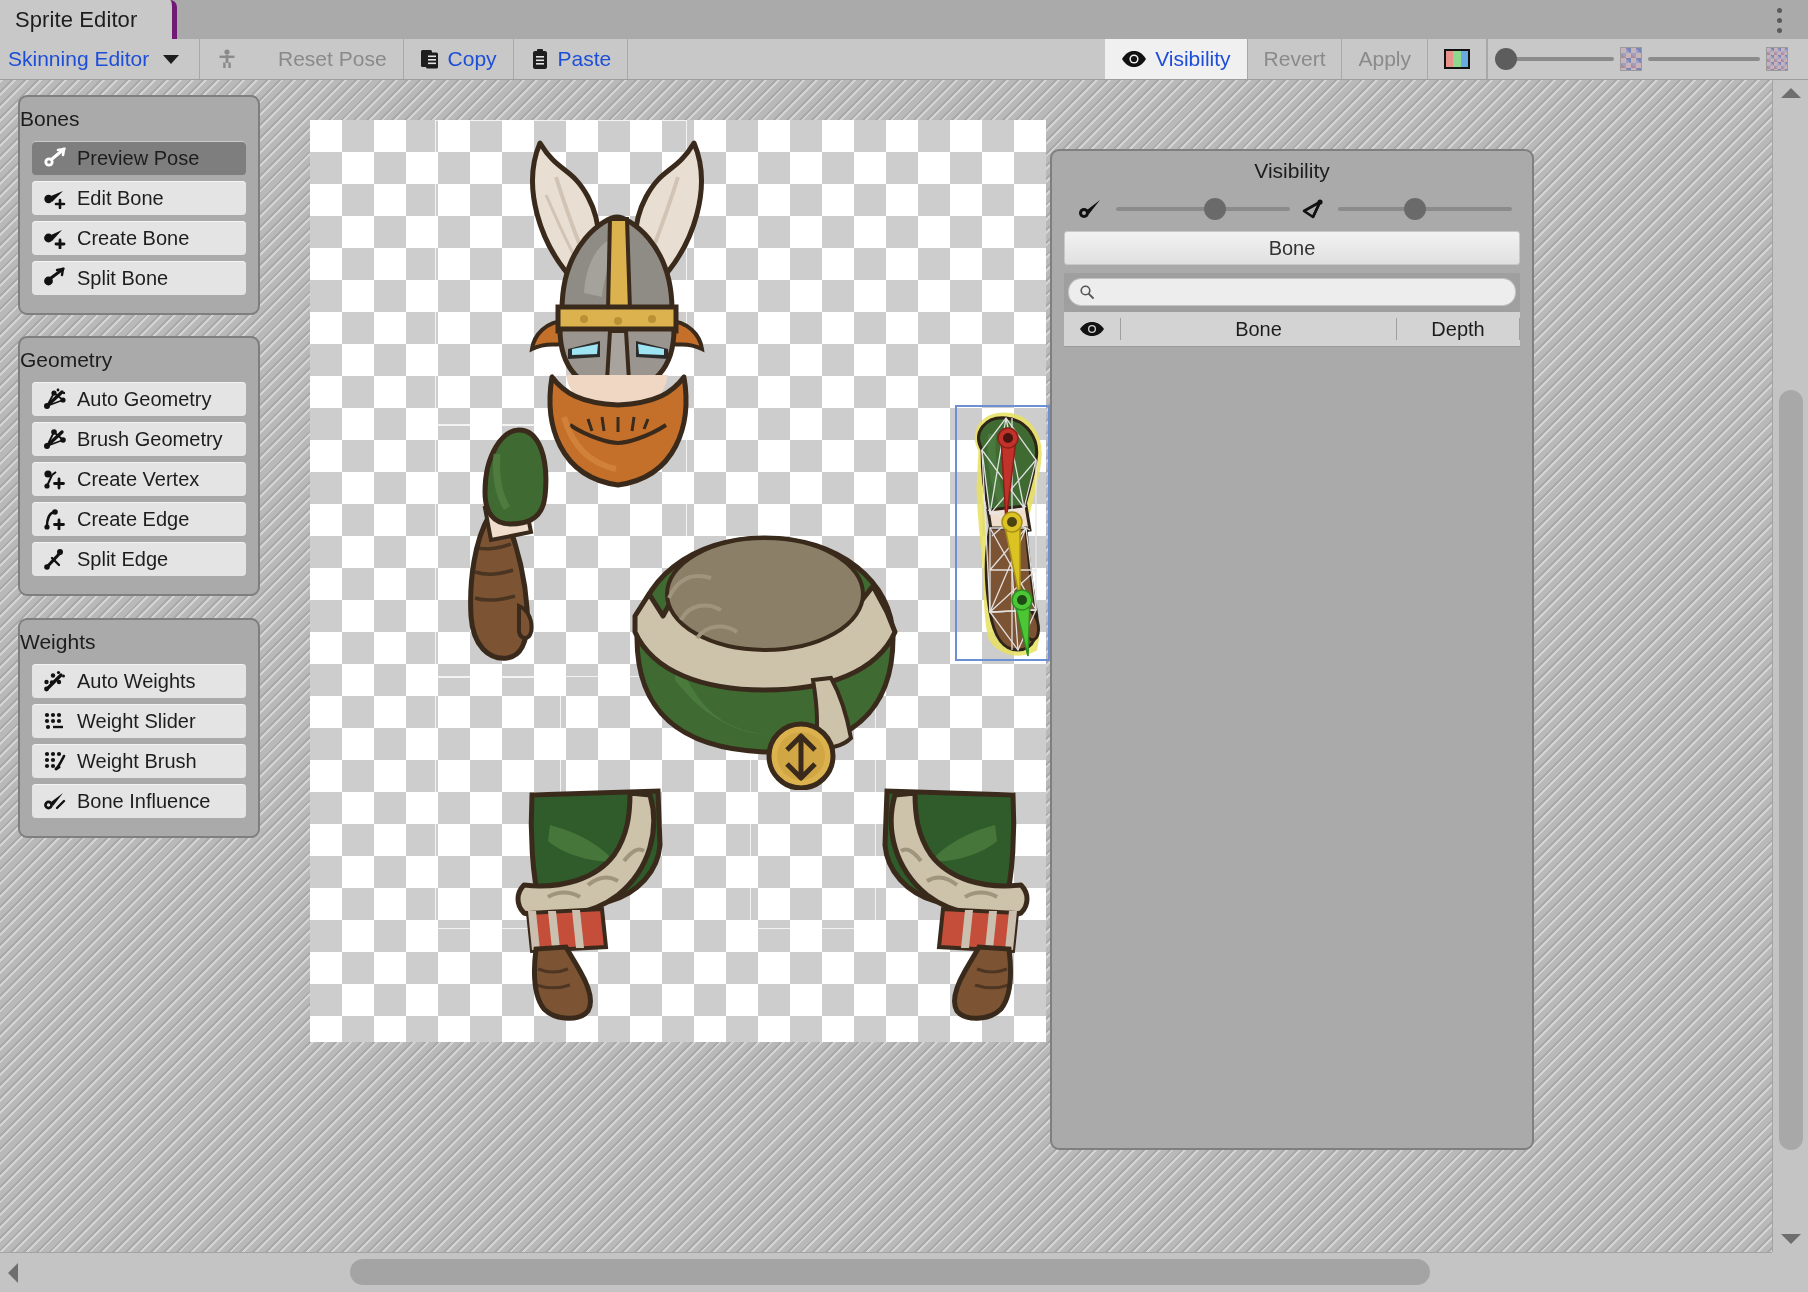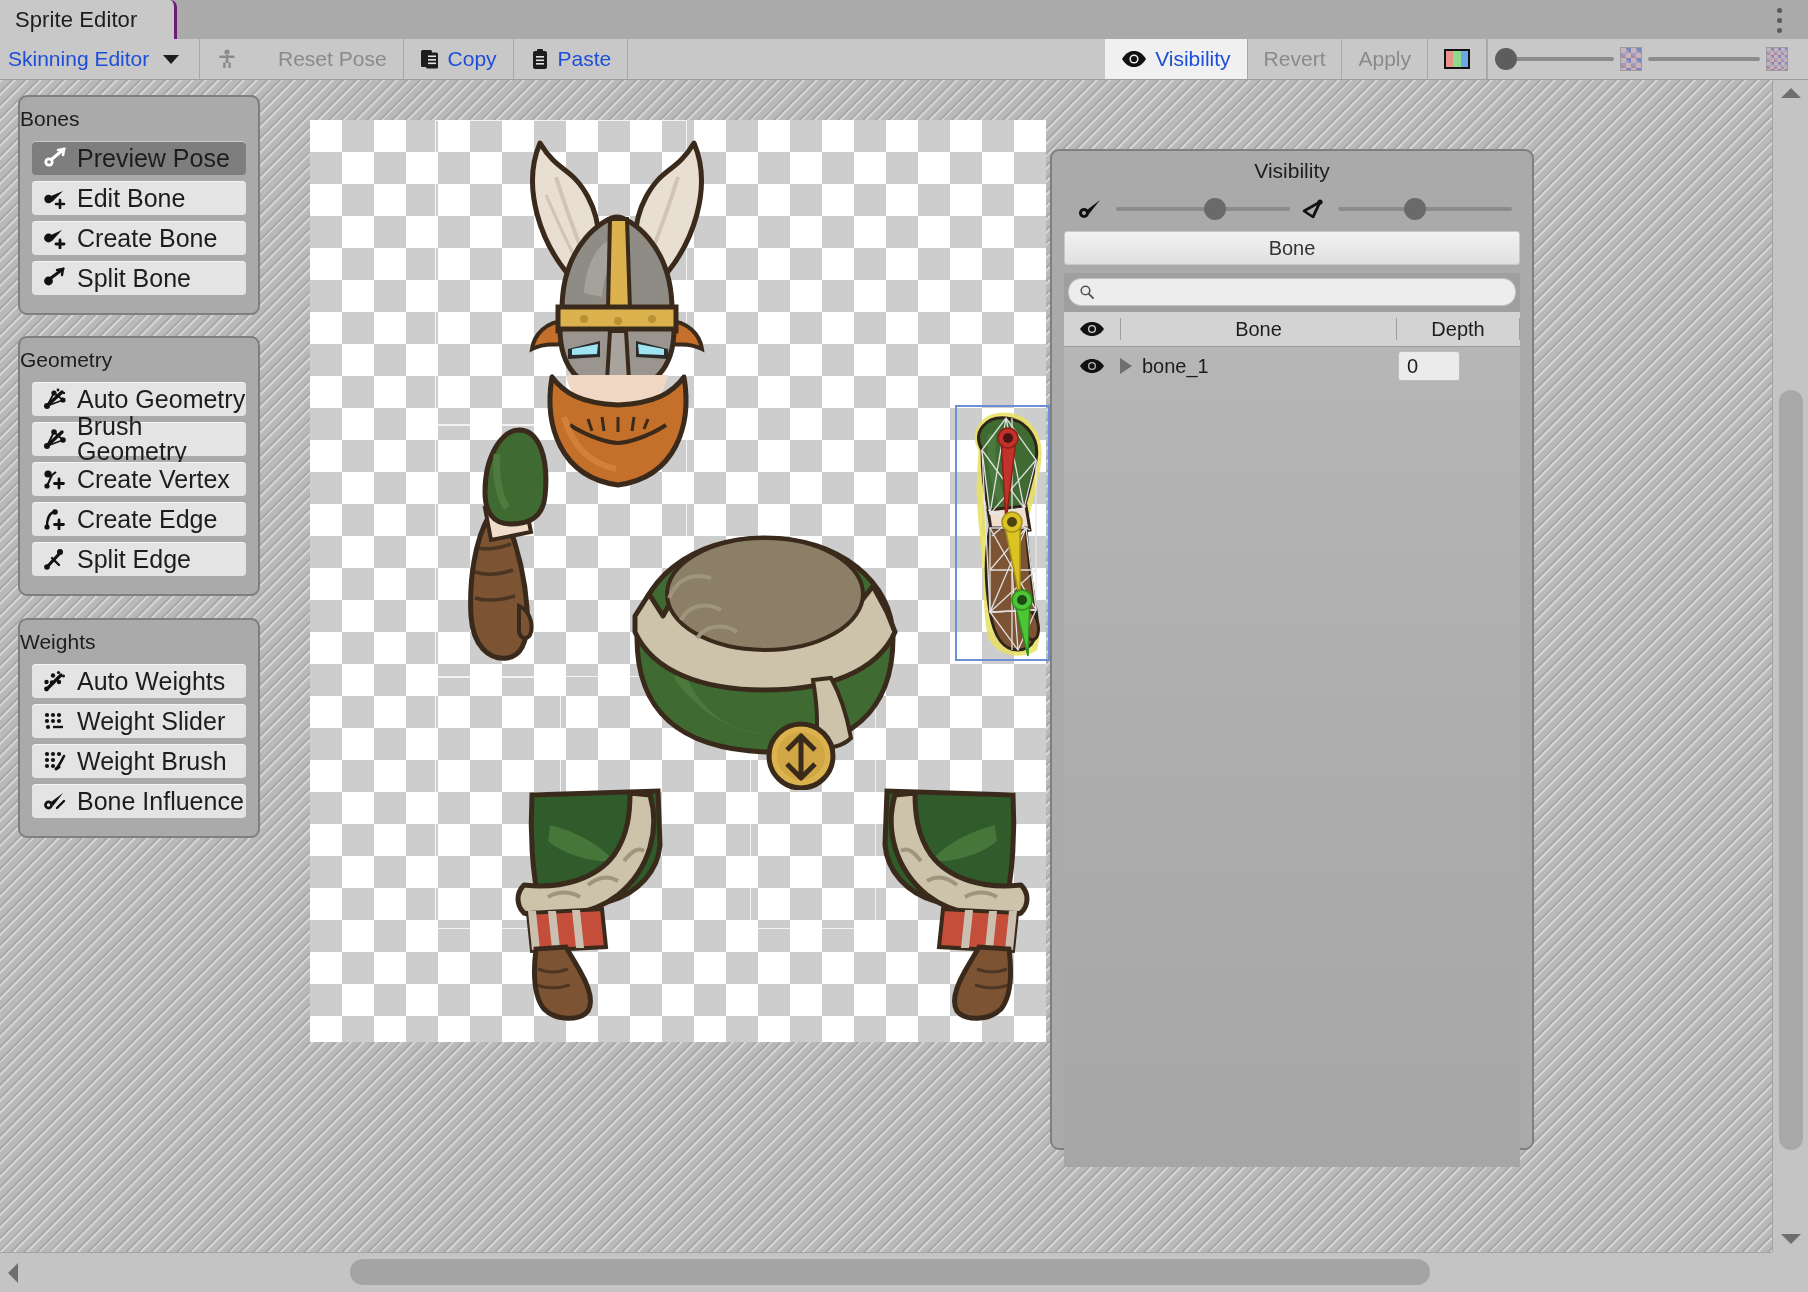--- a/index.html
+++ b/index.html
@@ -18,21 +18,21 @@
 
   
   .titlebar {
     position: absolute; left: 0; top: 0; width: 1808px; height: 39px;
     background: #aaaaaa;
     border-bottom: 1px solid #8e8e8e;
   }
   .win-tab {
     position: absolute; left: 0; top: 0; width: 177px; height: 39px;
     background: #c8c8c8;
-    border-right: 3px solid #701a75;
+    border-right: 5px solid #701a75;
     border-top-right-radius: 7px;
     box-sizing: border-box;
     display: flex; align-items: center;
   }
   .win-tab span {
     padding-left: 15px;
     font-size: 22px; color: #1d1d1d;
     letter-spacing: .1px;
   }
   .kebab {
@@ -173,21 +173,21 @@
     padding: 4px 12px 10px 0;
   }
   .tool-btn {
     position: relative;
     margin: 0 12px 6px 12px;
     height: 34px;
     background: #e4e4e4;
     border-radius: 4px;
     display: flex; align-items: center;
     padding-left: 10px;
-    font-size: 25px; color: #1d1d1d;
+    font-size: 20px; color: #1d1d1d;
     cursor: pointer;
     box-shadow: 0 1px 0 rgba(255,255,255,.6) inset;
   }
   .tool-btn.selected { background: #7e7e7e; }
   .tool-btn .ticon {
     width: 26px; height: 24px; margin-right: 9px;
     flex: 0 0 26px;
     display: flex; align-items: center; justify-content: center;
   }
   .tool-btn .tlabel { line-height: 1; }
@@ -839,36 +839,20 @@
             <circle cx="13" cy="8" r="2.7" fill="#111"></circle>
           </svg>
         </span>
         <span class="vh-sep"></span>
         <span class="vh-bone">Bone</span>
         <span class="vh-sep"></span>
         <span class="vh-depth">Depth</span>
         <span class="vh-sep"></span>
       </div>
 
-      <div class="vis-list">
-        <div class="vis-row">
-          <span class="vr-eye">
-            <svg width="26" height="16" viewBox="0 0 26 16">
-              <path d="M1 8 C5 2 9.5 1 13 1 C16.5 1 21 2 25 8 C21 14 16.5 15 13 15 C9.5 15 5 14 1 8 Z" fill="#111"></path>
-              <circle cx="13" cy="8" r="4" fill="#b6b6b6"></circle>
-              <circle cx="13" cy="8" r="2.7" fill="#111"></circle>
-            </svg>
-          </span>
-          <span class="vr-fold"></span>
-          <span class="vr-name">bone_1</span>
-          <span class="vr-depth">
-            <span class="depth-field">0</span>
-          </span>
-        </div>
-      </div>
     </div>
 
   </div>
 
   <div class="vscroll">
     <span class="arrow-up"></span>
     <div class="thumb"></div>
     <span class="arrow-dn"></span>
   </div>
 

